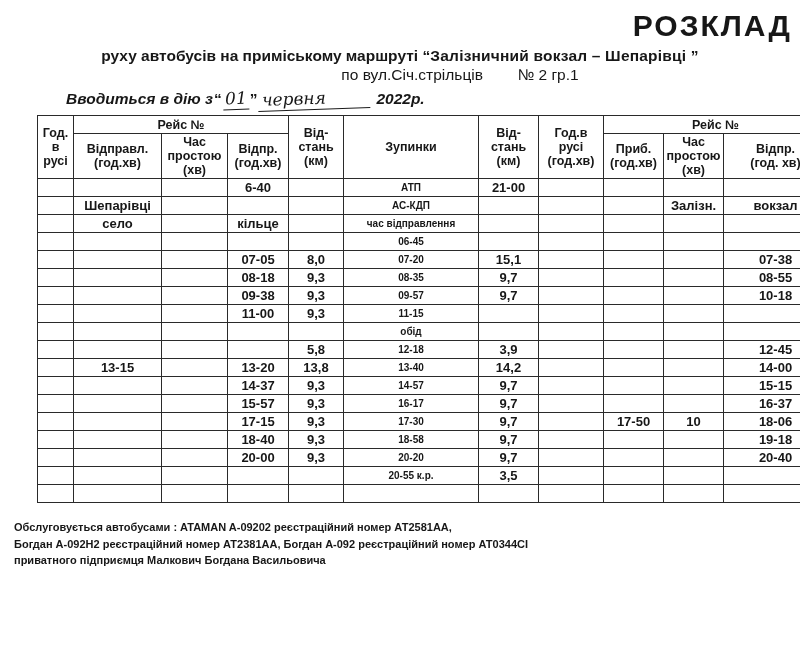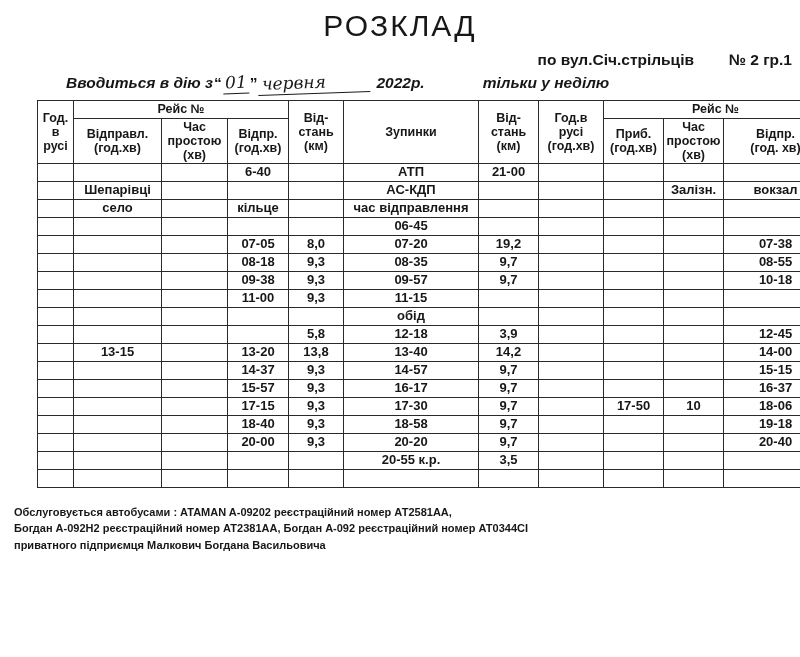--- a/index.html
+++ b/index.html
@@ -12,43 +12,42 @@
     color: #171717;
     overflow: hidden;
     position: relative;
   }
 
   
   .doc-header {
     padding: 4px 8px 0 8px;
   }
   .main-title {
-    text-align: center;
+    text-align: right;
     font-size: 30px;
-    font-weight: normal;
+    font-weight: bold;
     letter-spacing: 2px;
     line-height: 1.05;
     margin: 6px 0 4px 0;
   }
   .subtitle-line {
     text-align: center;
     font-size: 15.5px;
     font-weight: bold;
     line-height: 1.25;
     white-space: nowrap;
   }
   .subtitle-line .route-name { letter-spacing: 0.2px; }
 
   .subtitle-line2 {
-    text-align: right;
+    text-align: center;
     font-size: 15.5px;
-    font-weight: bold;
+    font-weight: normal;
     line-height: 1.35;
     padding-left: 120px;
-    margin-top: 8px;
   }
   .subtitle-line2 .gap { display: inline-block; width: 26px; }
 
   .effective-row {
     display: flex;
     align-items: flex-start;
     font-size: 15.5px;
     font-weight: bold;
     font-style: italic;
     padding: 3px 0 0 58px;
@@ -91,53 +90,56 @@
     font-weight: bold;
     height: 18px;
   }
   table.schedule thead th {
     font-size: 12.5px;
     padding: 1px 1px;
   }
   .th-stops { font-size: 17px; }
   .th-sub { font-size: 12.5px; }
   td.row-cell { height: 19px; font-size: 13px; }
-  td.wide-stop { font-size: 13px; }
+  td.wide-stop { font-size: 10px; }
 
   
   .footer {
     padding: 16px 0 0 14px;
     font-size: 11px;
     font-weight: bold;
     line-height: 1.5;
   }
   .footer div { white-space: nowrap; }
 </style>
 </head>
 <body>
 
 <div class="doc-header">
 
   <div class="main-title">РОЗКЛАД</div>
 
+  <div class="subtitle-line">
+    <span>руху автобусів на приміському маршруті</span>
+    <span class="route-name">“Залізничний вокзал –  Шепарівці ”</span>
+  </div>
 
   <div class="subtitle-line2">
     <span>по вул.Січ.стрільців</span>
     <span class="gap"></span>
     <span>№ 2 гр.1</span>
   </div>
 
   <div class="effective-row">
     <span class="eff-label">Вводиться в дію з</span>
     <span class="quote">“</span>
     <span class="hw hw-day">01</span>
     <span class="quote">”</span>
     <span class="hw hw-month">червня</span>
     <span class="eff-year">2022р.</span>
-    <span class="eff-note">тільки у неділю</span>
   </div>
 
 </div>
 
 <div class="table-wrap">
 <table class="schedule">
   <colgroup>
     <col style="width:36px">
     <col style="width:88px">
     <col style="width:66px">
@@ -258,21 +260,21 @@
           <td class="row-cell"></td>
           <td class="row-cell"></td>
         </tr>
         <tr>
           <td class="row-cell"></td>
           <td class="row-cell"></td>
           <td class="row-cell"></td>
           <td class="row-cell">07-05</td>
           <td class="row-cell">8,0</td>
           <td class="row-cell wide-stop">07-20</td>
-          <td class="row-cell">19,2</td>
+          <td class="row-cell">15,1</td>
           <td class="row-cell"></td>
           <td class="row-cell"></td>
           <td class="row-cell"></td>
           <td class="row-cell">07-38</td>
         </tr>
         <tr>
           <td class="row-cell"></td>
           <td class="row-cell"></td>
           <td class="row-cell"></td>
           <td class="row-cell">08-18</td>

